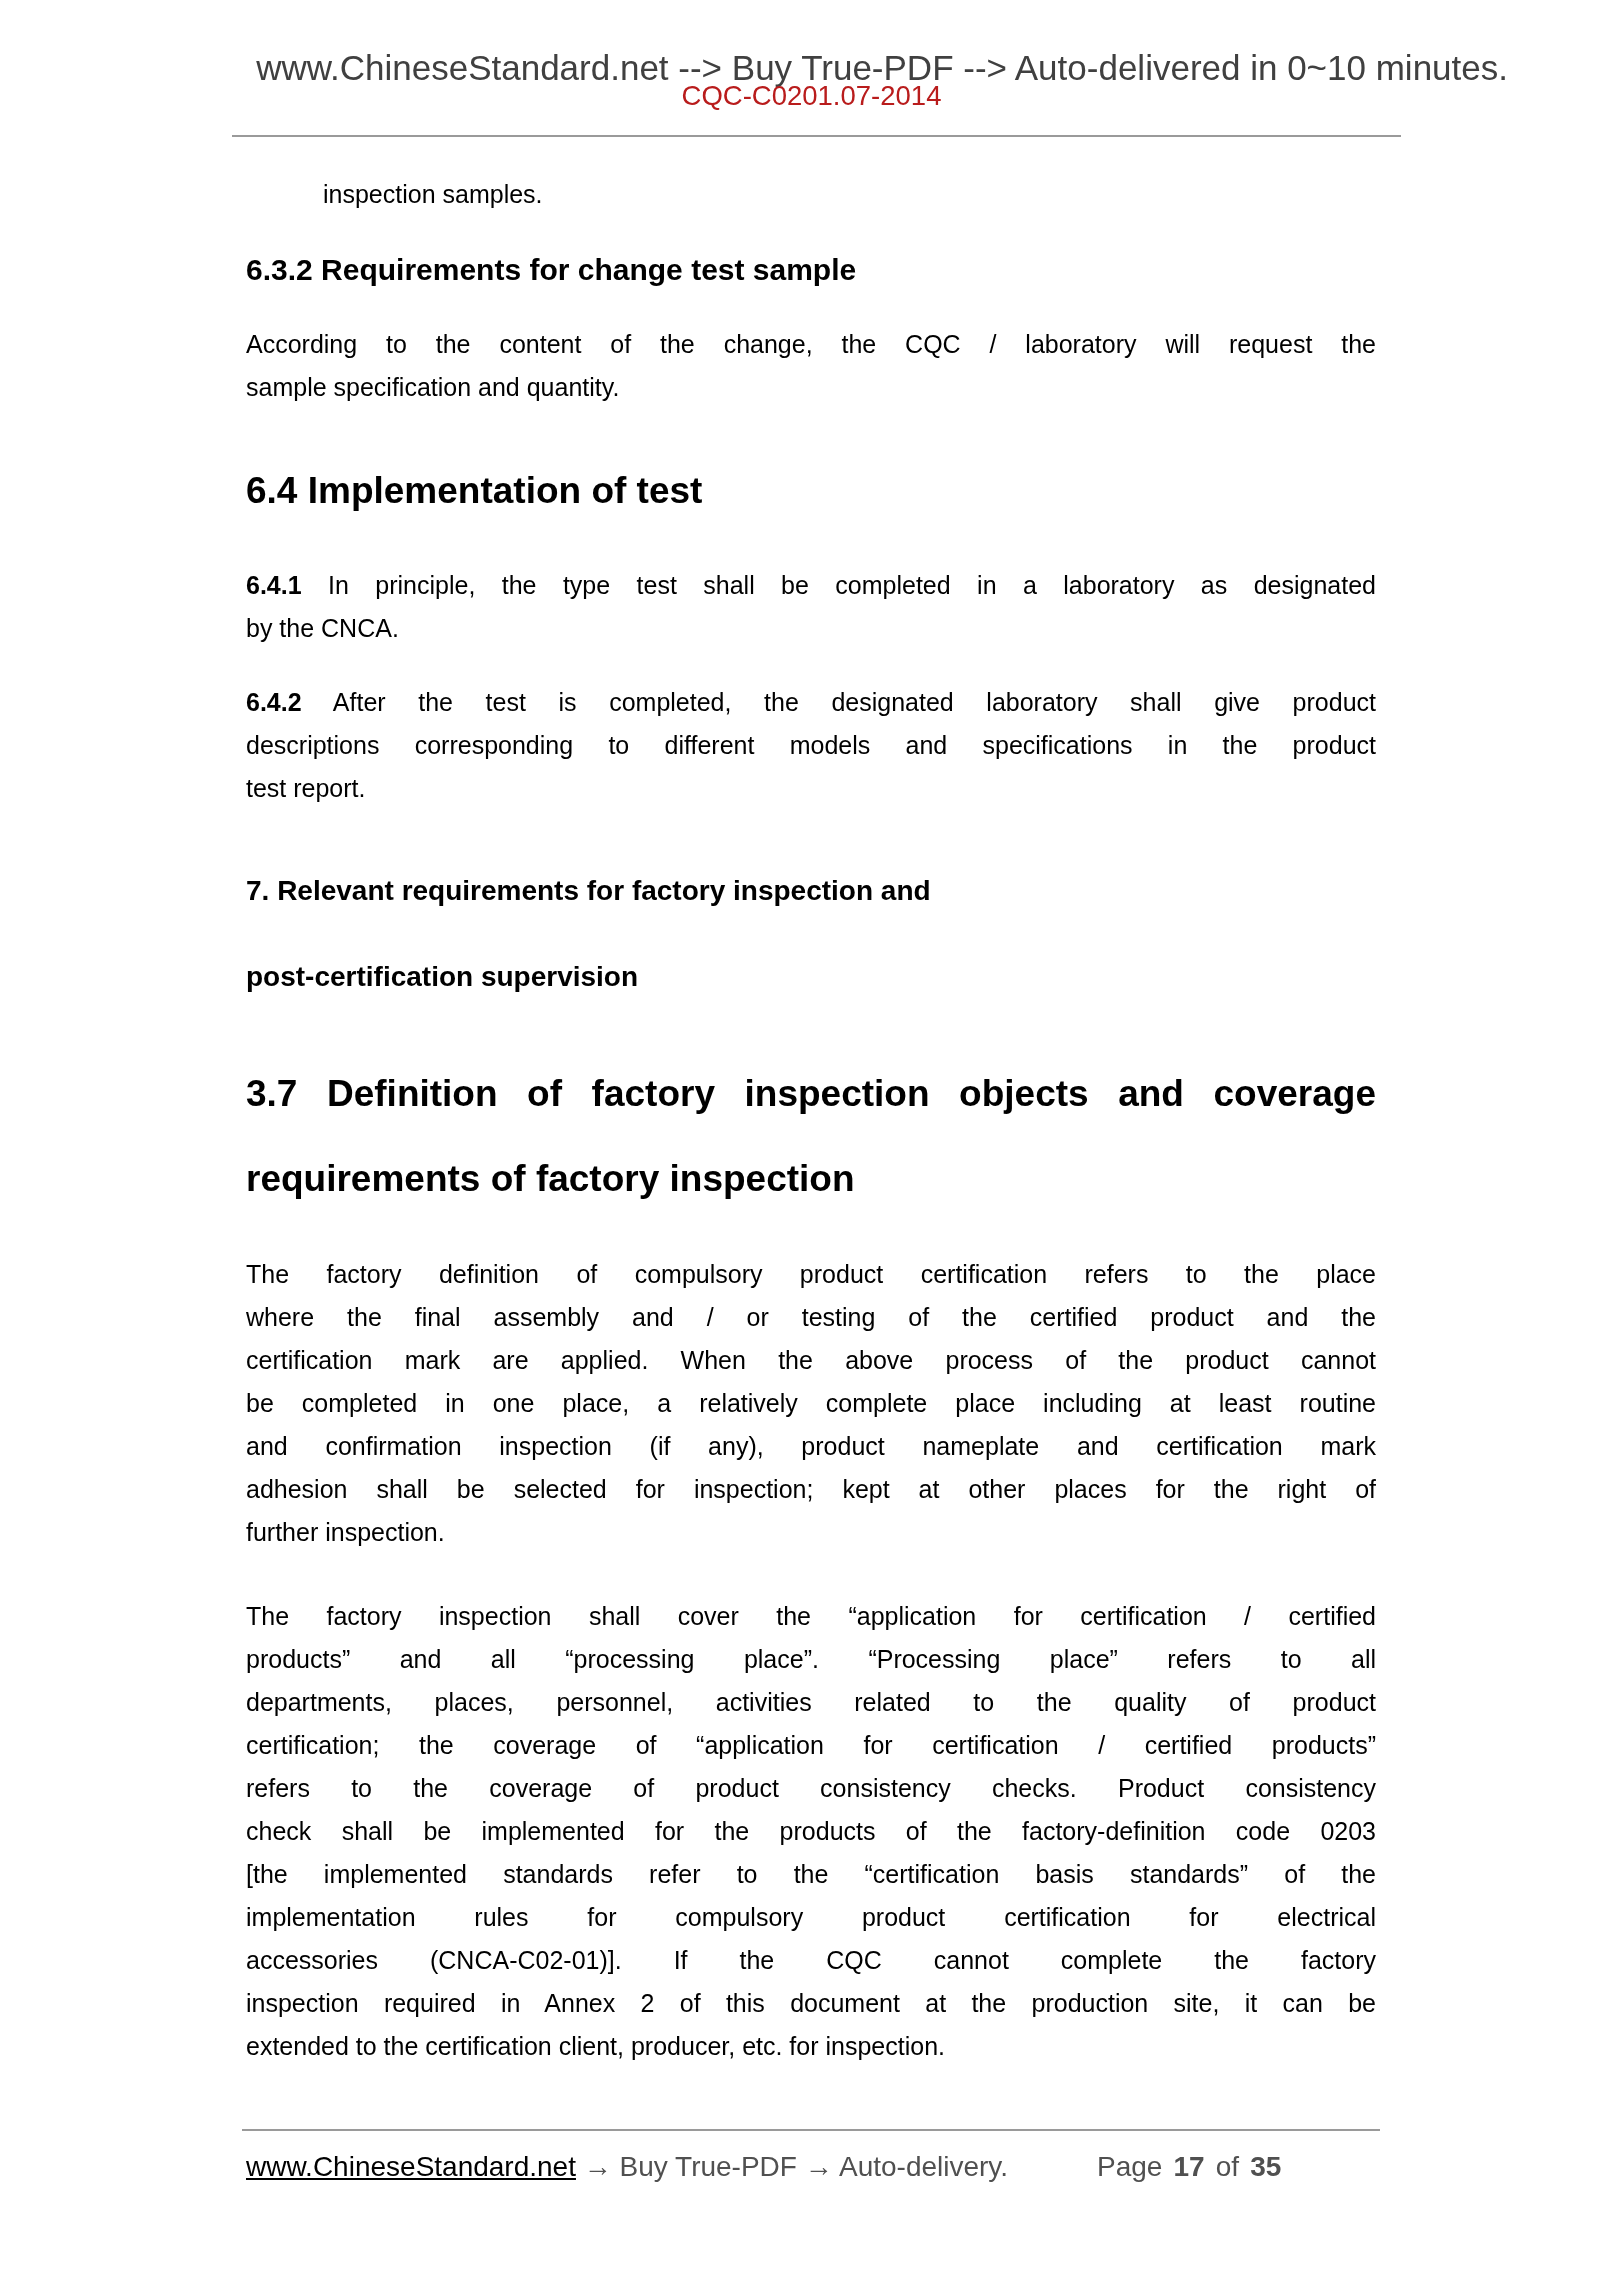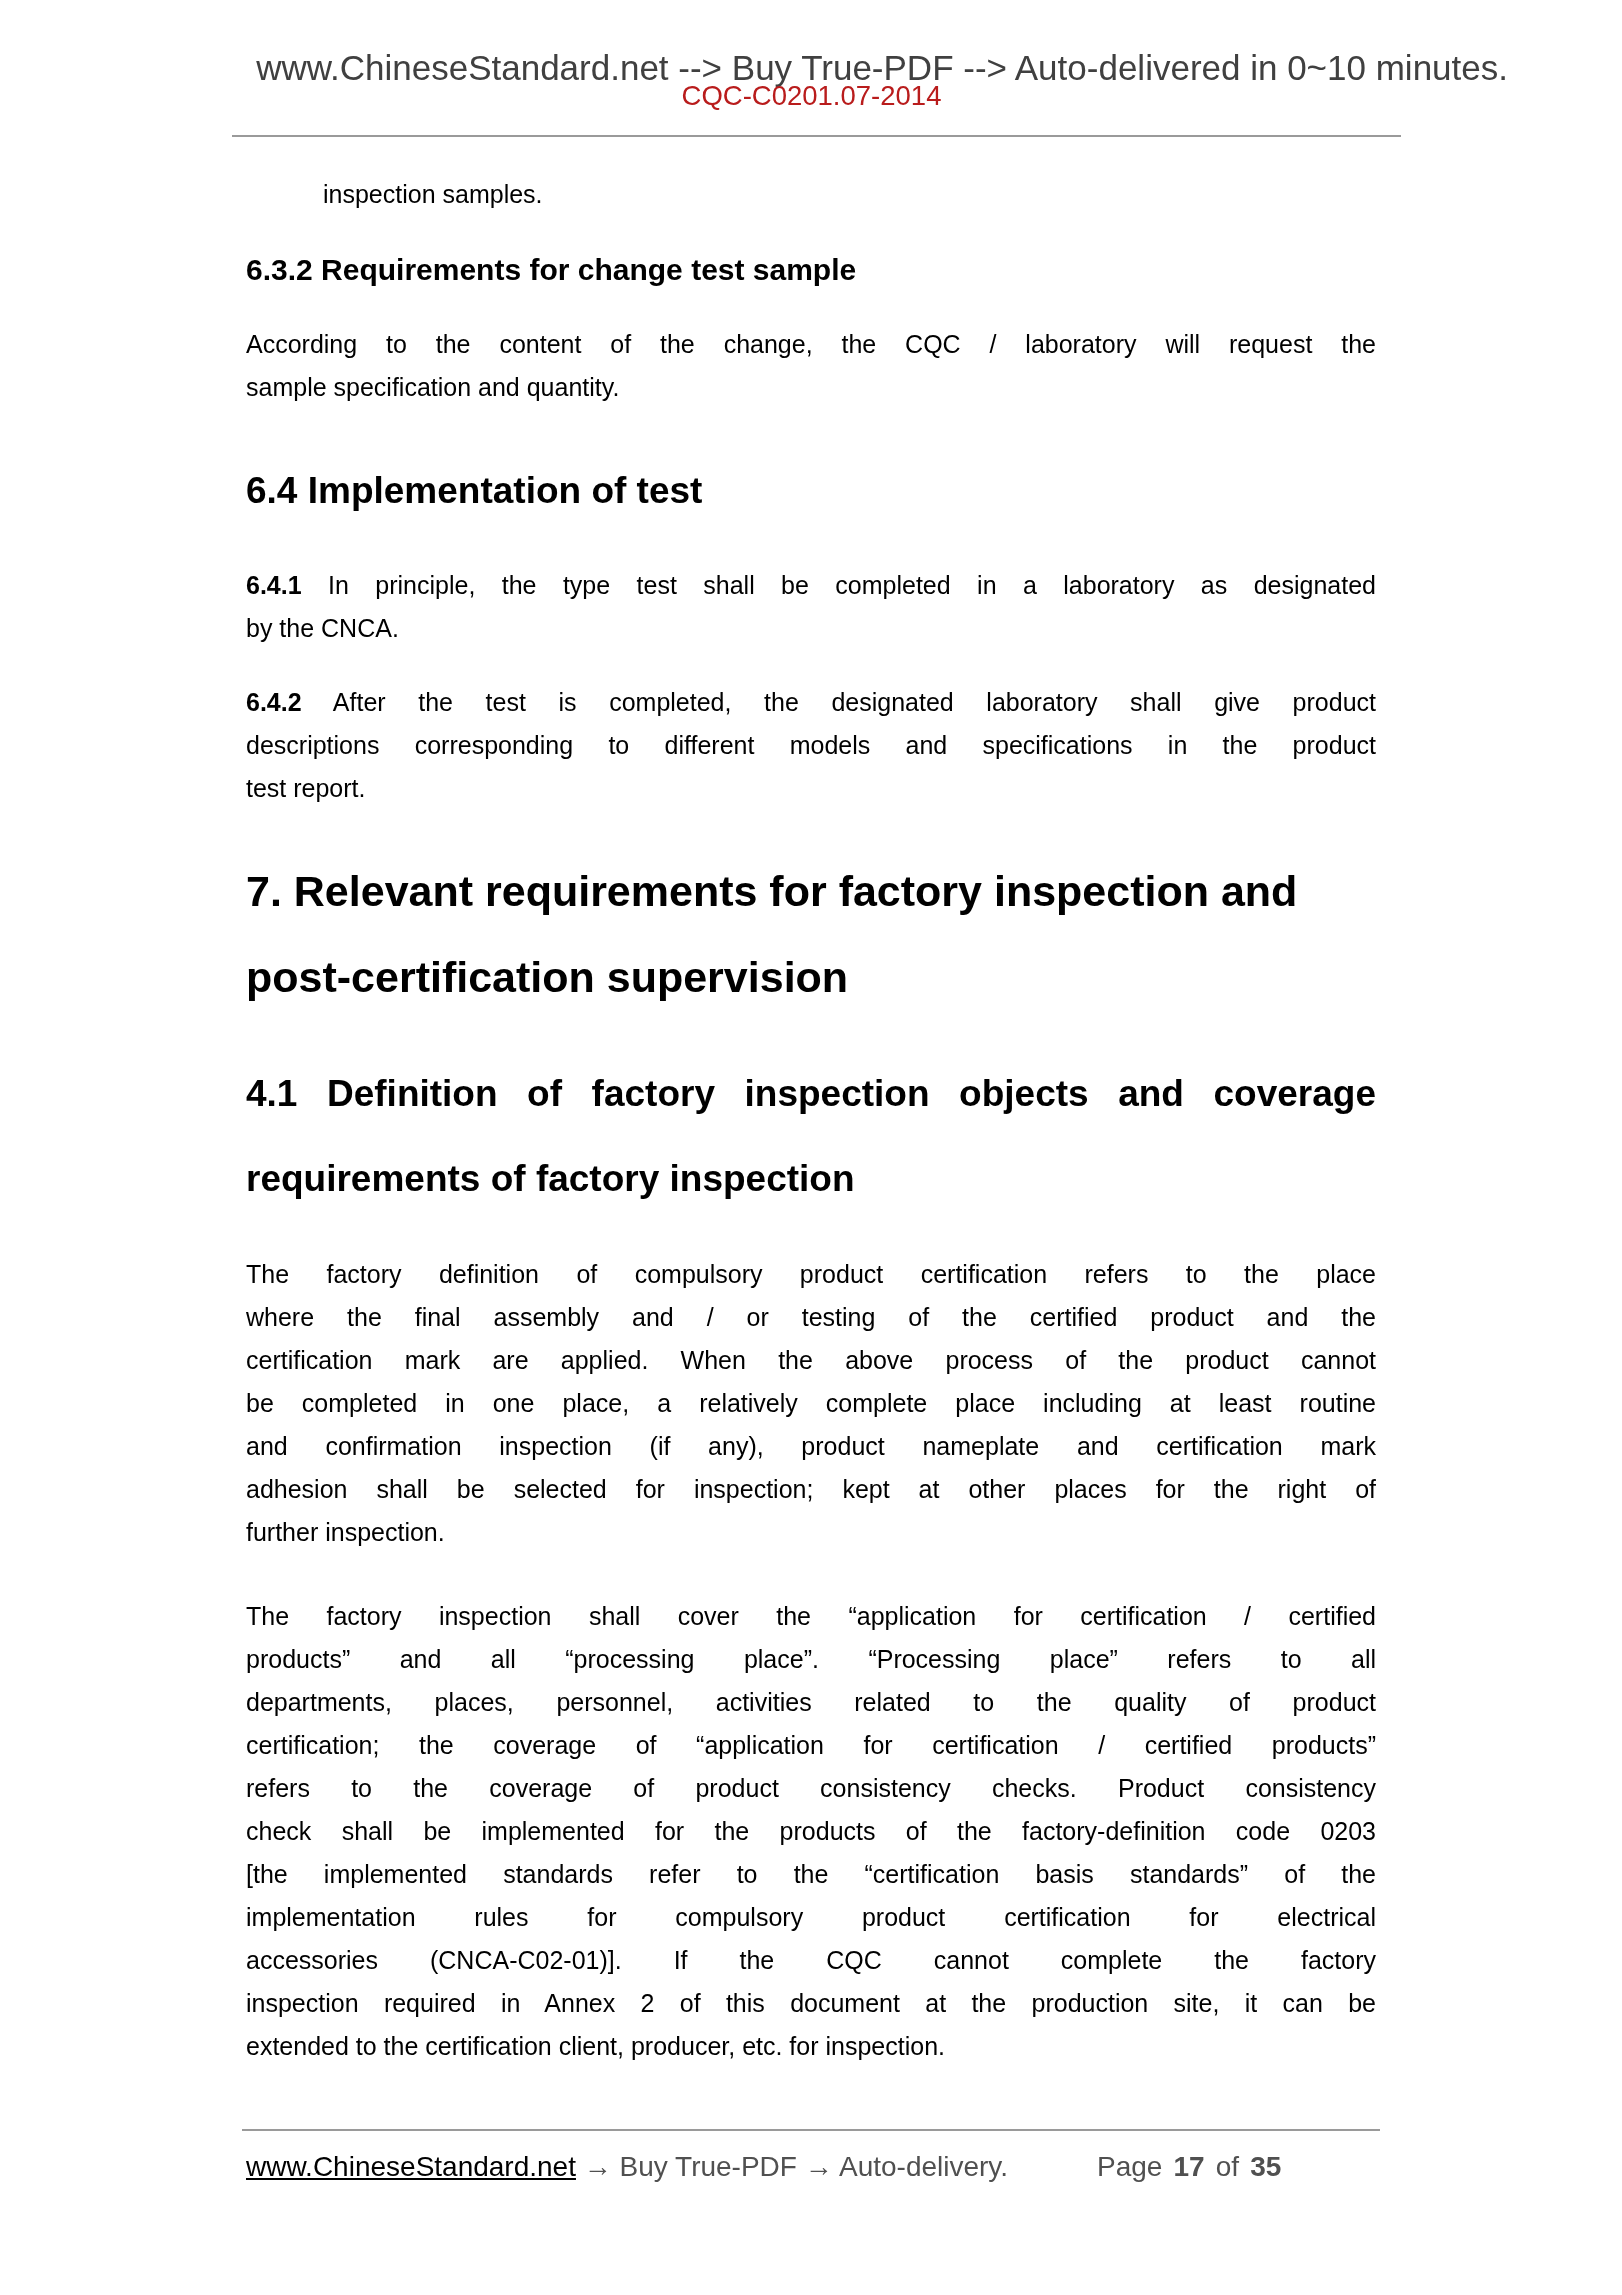--- a/index.html
+++ b/index.html
@@ -10,21 +10,21 @@
               line-height: 40px; top: 48px; white-space: nowrap; }
   .hdr-sub { left: 0; width: 1623px; text-align: center; font-size: 27.5px; color: #b91c1c;
              line-height: 30px; top: 81px; white-space: nowrap; }
   .rule { height: 1.7px; background: #9a9a9a; }
   .col { left: 246px; width: 1130px; }
   .body { font-size: 25px; line-height: 43px; text-align: justify; }
   .body .ln { display: block; text-align: justify; text-align-last: justify; white-space: nowrap; }
   .body .ln.last { text-align-last: left; }
   .h3 { font-size: 30px; font-weight: bold; line-height: 43px; }
   .h2 { font-size: 37px; font-weight: bold; line-height: 85px; }
-  .h1 { font-size: 43px; font-weight: bold; line-height: 86px; }
+  .h1 { font-size: 28px; font-weight: bold; line-height: 86px; }
   .h2 .ln, .h1 .ln { display: block; white-space: nowrap; }
   .h2 .ln.just { text-align: justify; text-align-last: justify; }
   b.pref { font-weight: bold; }
   .footer { font-size: 28px; color: #505050; line-height: 33px; white-space: nowrap; }
   .footer a { color: #000000; text-decoration: underline; }
   .footer .num { font-weight: bold; }
 </style>
 </head>
 <body>
 
@@ -54,21 +54,21 @@
   <span class="ln">descriptions corresponding to different models and specifications in the product</span>
   <span class="ln last">test report.</span>
 </div>
 
 <div class="abs col h1" style="top:848px;">
   <span class="ln">7. Relevant requirements for factory inspection and</span>
   <span class="ln">post-certification supervision</span>
 </div>
 
 <div class="abs col h2" style="top:1051px;">
-  <span class="ln just">4.1 Definition of factory inspection objects and coverage</span>
+  <span class="ln just">3.7 Definition of factory inspection objects and coverage</span>
   <span class="ln">requirements of factory inspection</span>
 </div>
 
 <div class="abs col body" style="top:1253px;">
   <span class="ln">The factory definition of compulsory product certification refers to the place</span>
   <span class="ln">where the final assembly and / or testing of the certified product and the</span>
   <span class="ln">certification mark are applied. When the above process of the product cannot</span>
   <span class="ln">be completed in one place, a relatively complete place including at least routine</span>
   <span class="ln">and confirmation inspection (if any), product nameplate and certification mark</span>
   <span class="ln">adhesion shall be selected for inspection; kept at other places for the right of</span>

